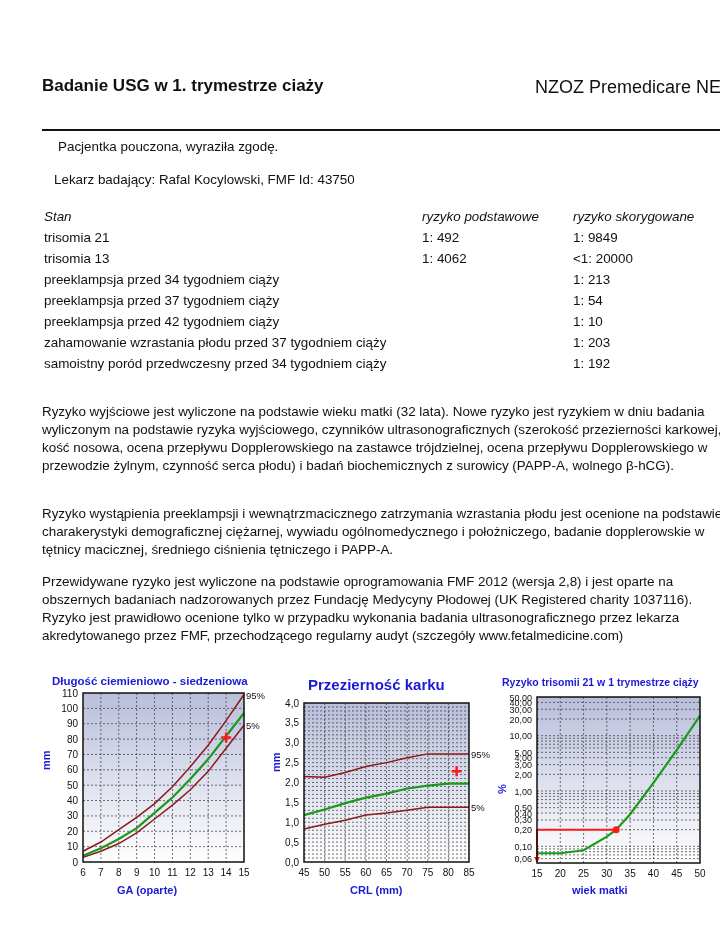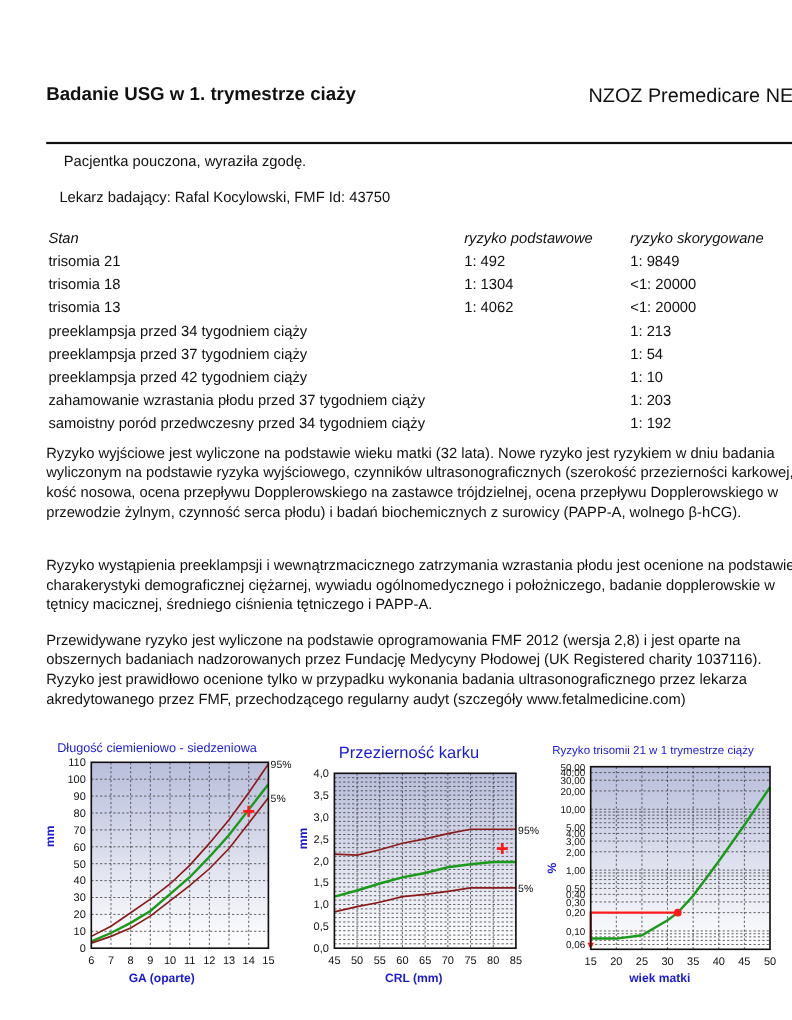--- a/index.html
+++ b/index.html
@@ -10,21 +10,21 @@
   .clinic { left: 535px; top: 77px; font-size: 18px; font-weight: normal; white-space: nowrap; }
   .rule { left: 42px; top: 129px; width: 700px; height: 2px; background: #111; }
   .line { font-size: 13.4px; white-space: nowrap; }
   table.risk { position: absolute; left: 44px; top: 206px; border-collapse: collapse; font-size: 13.4px; }
   table.risk td, table.risk th { padding: 0; height: 21px; text-align: left; font-weight: normal; white-space: nowrap; margin-top: 44px; }
   table.risk th { font-style: italic; }
   table.risk .c1 { width: 378px; }
   table.risk .c2 { width: 151px; }
   .para { left: 42px; width: 690px; font-size: 13.4px; line-height: 18px; }
   .chart { position: absolute; }
-  .chart-title { position: absolute; color: #1a1ad6; font-weight: normal; white-space: nowrap; text-align: center; }
+  .chart-title { position: absolute; color: #1a1ad6; font-weight: bold; white-space: nowrap; text-align: center; }
   .axis-lbl { position: absolute; color: #1a1ad6; font-weight: bold; font-size: 11px; white-space: nowrap; }
 </style>
 </head>
 <body>
 
 <div class="abs title">Badanie USG w 1. trymestrze ciaży</div>
 <div class="abs clinic">NZOZ Premedicare NEW ME</div>
 <div class="abs rule"></div>
 
 <div class="abs line" style="left:58px; top:139px;">Pacjentka pouczona, wyraziła zgodę.</div>
@@ -36,25 +36,20 @@
       <th class="c1">Stan</th>
       <th class="c2">ryzyko podstawowe</th>
       <th>ryzyko skorygowane</th>
     </tr>
   </thead>
   <tbody id="risk-body">
       <tr>
         <td class="c1">trisomia 21</td>
         <td class="c2">1: 492</td>
         <td>1: 9849</td>
-      </tr>
-      <tr>
-        <td class="c1">trisomia 18</td>
-        <td class="c2">1: 1304</td>
-        <td>&lt;1: 20000</td>
       </tr>
       <tr>
         <td class="c1">trisomia 13</td>
         <td class="c2">1: 4062</td>
         <td>&lt;1: 20000</td>
       </tr>
       <tr>
         <td class="c1">preeklampsja przed 34 tygodniem ciąży</td>
         <td class="c2"></td>
         <td>1: 213</td>

